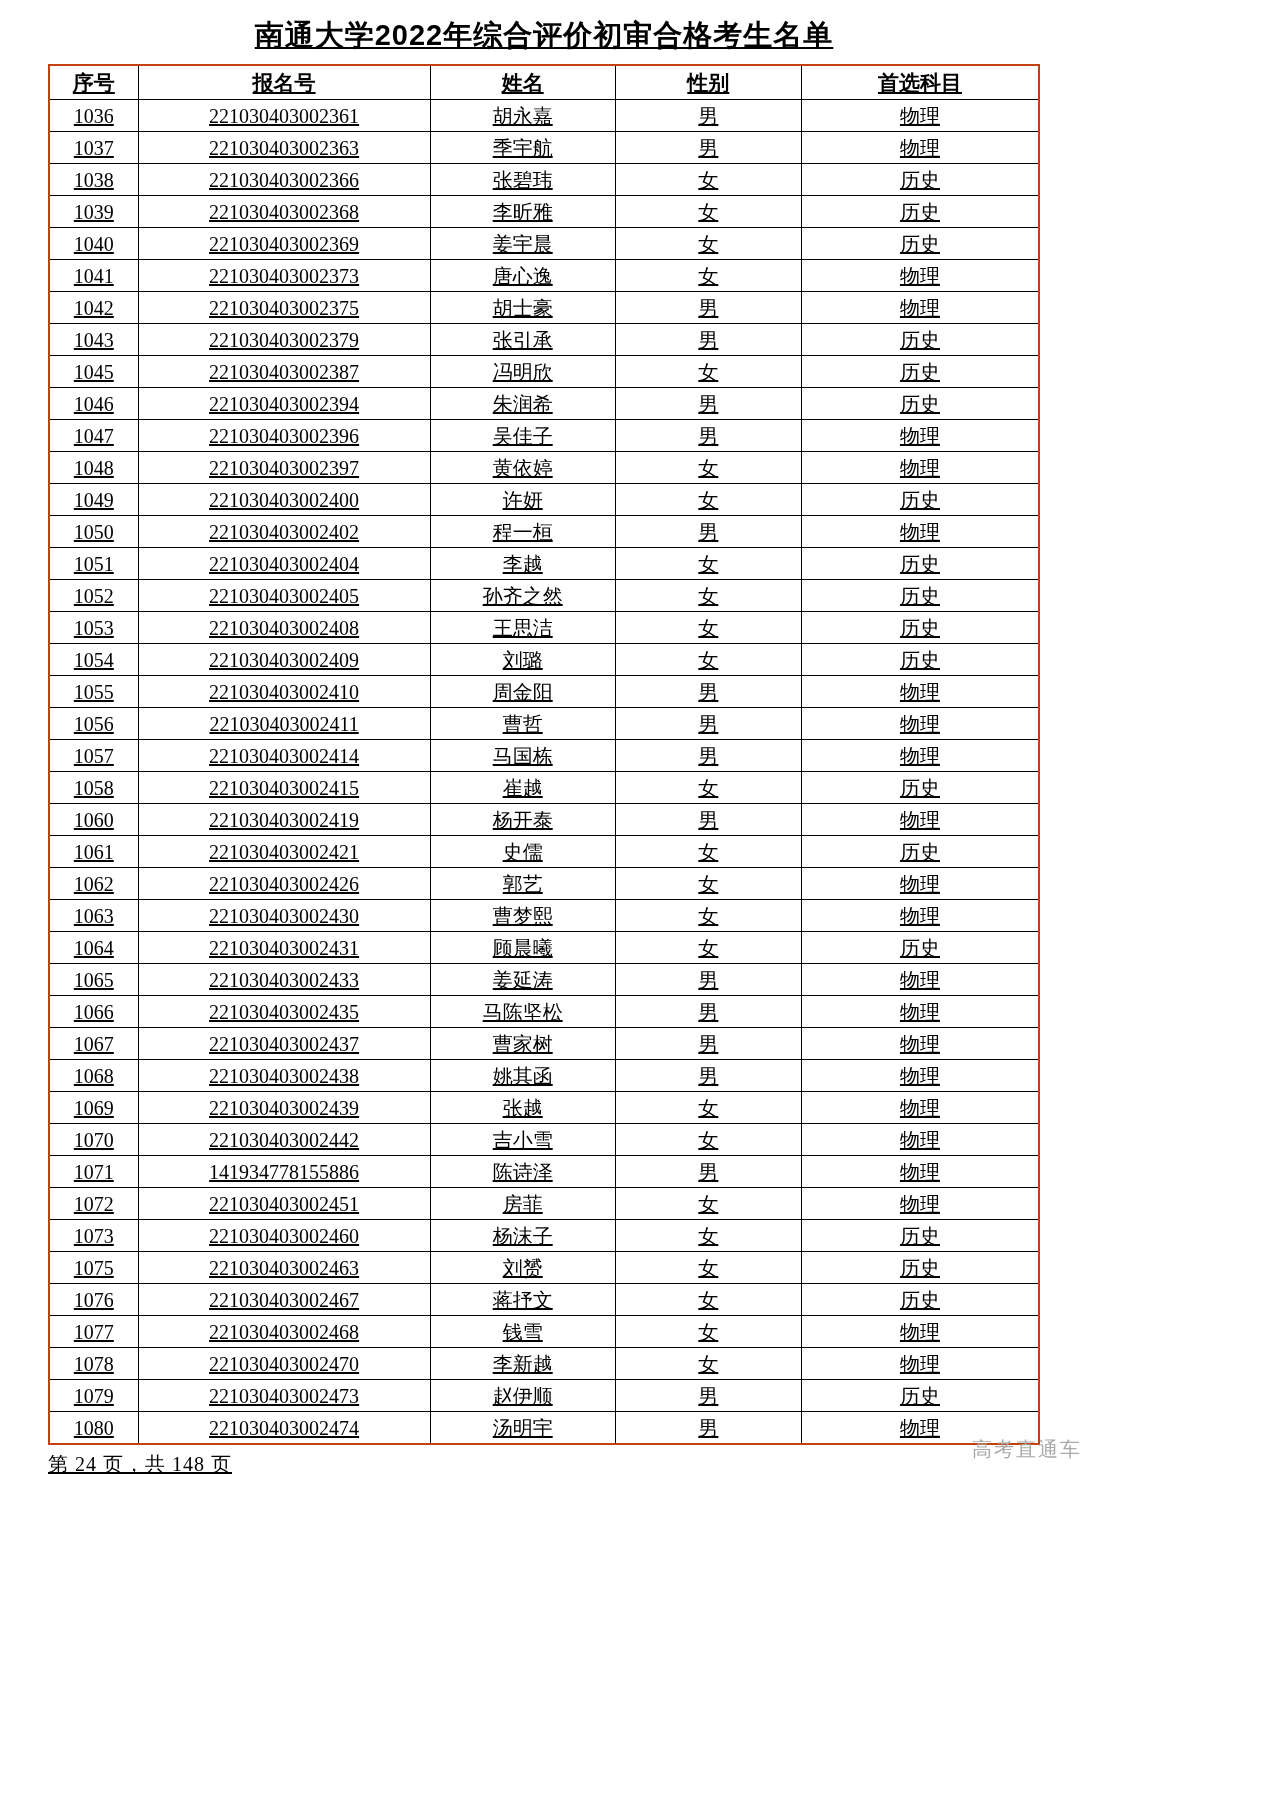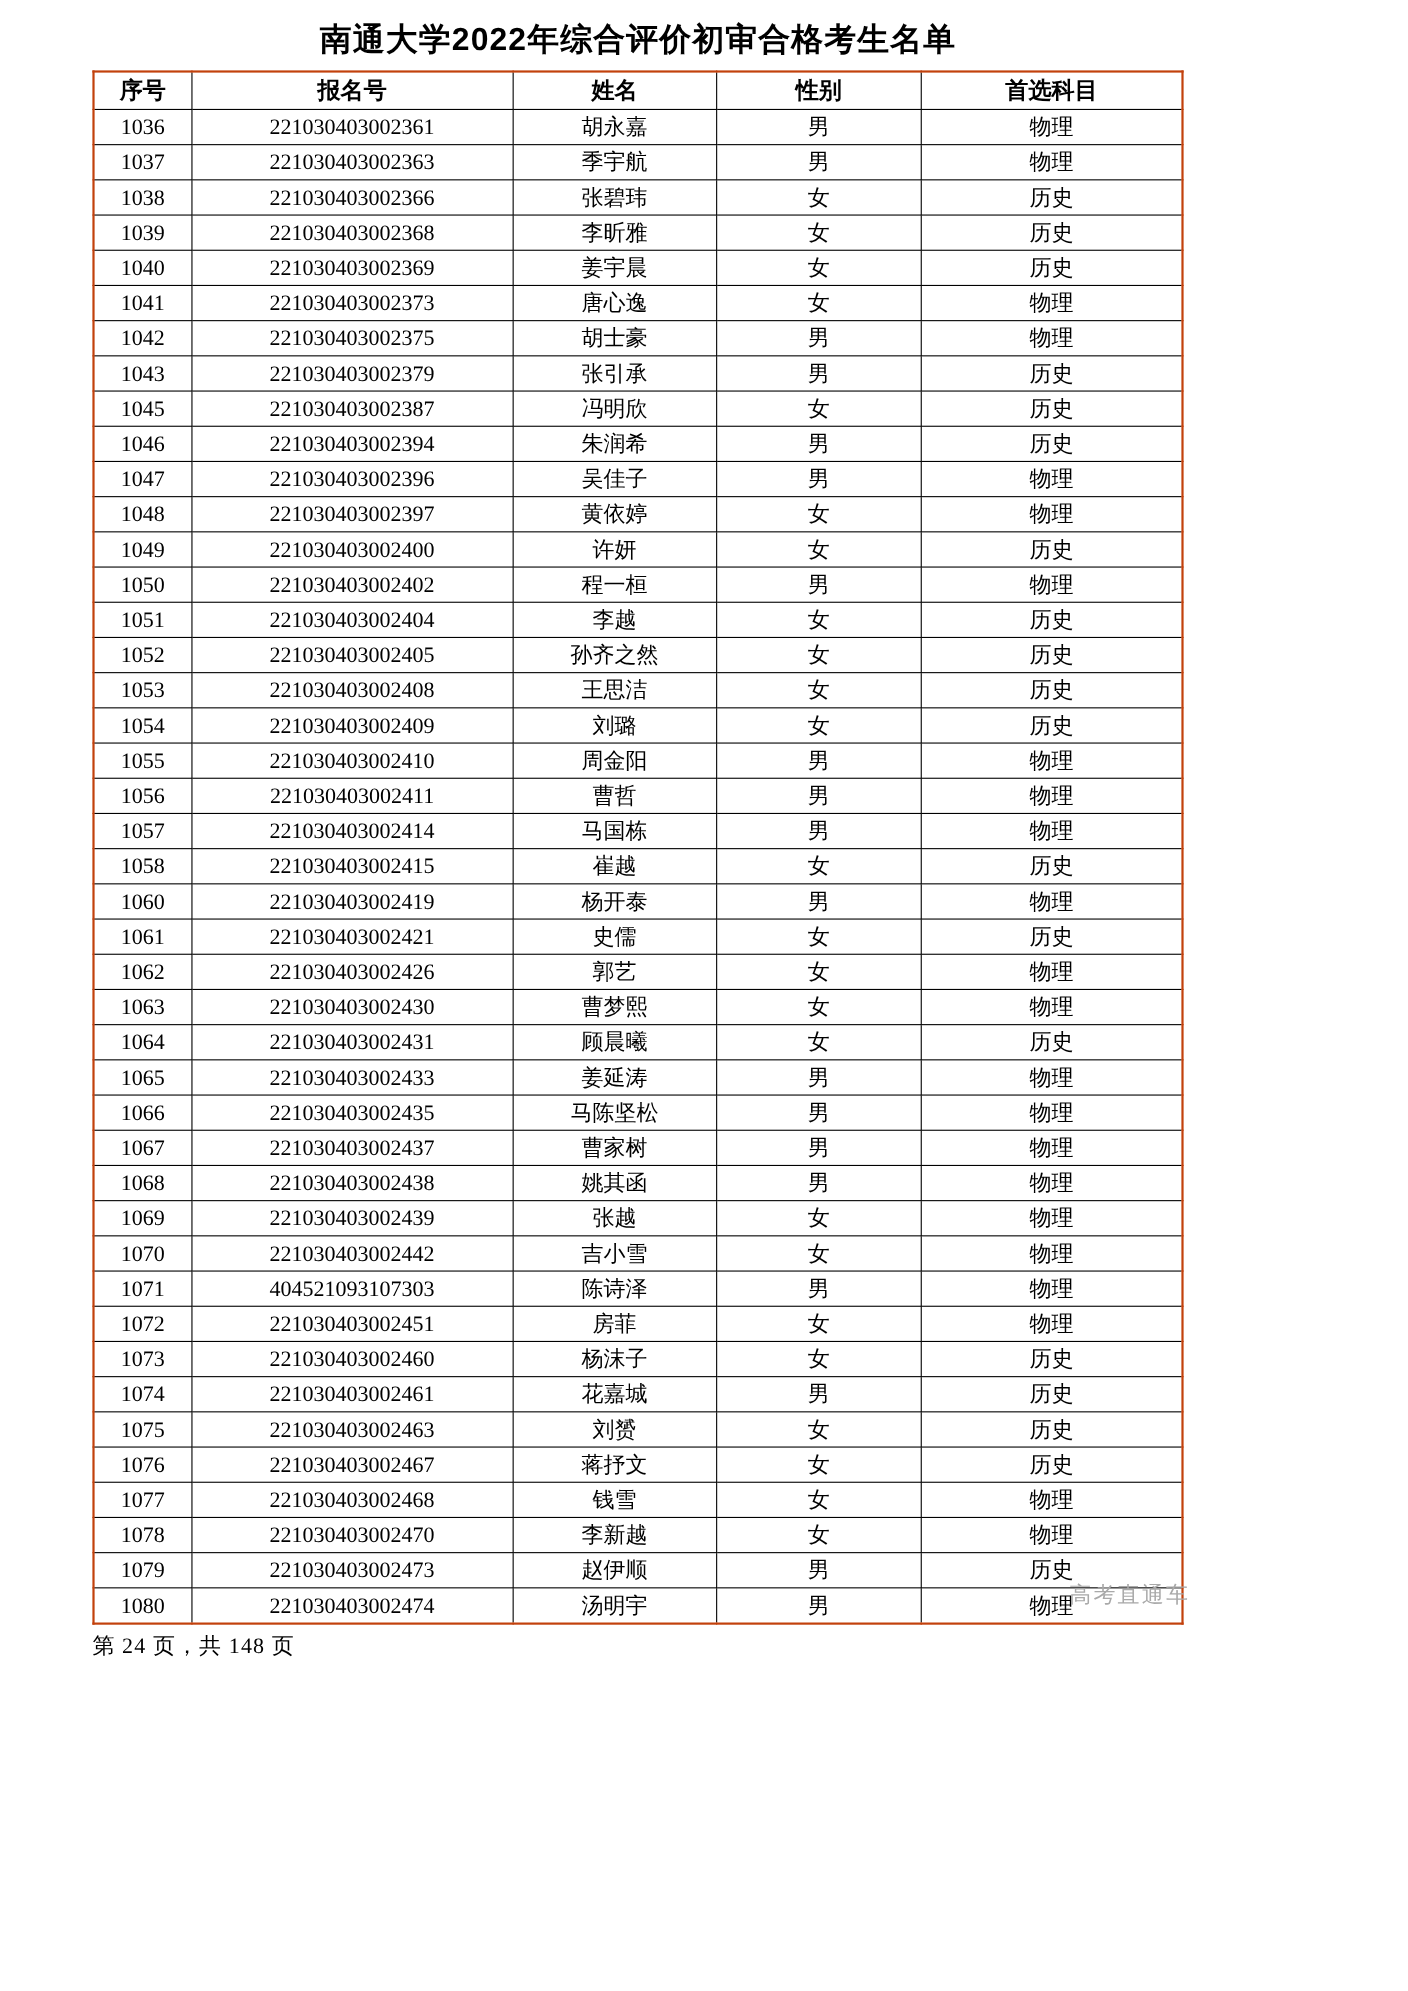--- a/index.html
+++ b/index.html
@@ -10,22 +10,23 @@
     color:#000;
     position:relative;
   }
   .page{
     position:relative;
     width:1280px;height:1810px;
     overflow:hidden;
   }
   .content{
     width:992px;
-    margin-left:84px;
+    margin-left:48px;
     padding-top:16px;
+    text-decoration:underline;
   }
   .title{
     text-align:center;
     font-size:29px;
     font-weight:bold;
     letter-spacing:1px;
     margin:0 0 8px 0;
     font-family:"Liberation Sans","DejaVu Sans",sans-serif;
   }
   table.roster{
@@ -323,44 +324,37 @@
           </tr>
           <tr>
             <td>1070</td>
             <td>221030403002442</td>
             <td>吉小雪</td>
             <td>女</td>
             <td>物理</td>
           </tr>
           <tr>
             <td>1071</td>
-            <td>404521093107303</td>
+            <td>141934778155886</td>
             <td>陈诗泽</td>
             <td>男</td>
             <td>物理</td>
           </tr>
           <tr>
             <td>1072</td>
             <td>221030403002451</td>
             <td>房菲</td>
             <td>女</td>
             <td>物理</td>
           </tr>
           <tr>
             <td>1073</td>
             <td>221030403002460</td>
             <td>杨沫子</td>
             <td>女</td>
-            <td>历史</td>
-          </tr>
-          <tr>
-            <td>1074</td>
-            <td>221030403002461</td>
-            <td>花嘉城</td>
-            <td>男</td>
             <td>历史</td>
           </tr>
           <tr>
             <td>1075</td>
             <td>221030403002463</td>
             <td>刘赟</td>
             <td>女</td>
             <td>历史</td>
           </tr>
           <tr>

